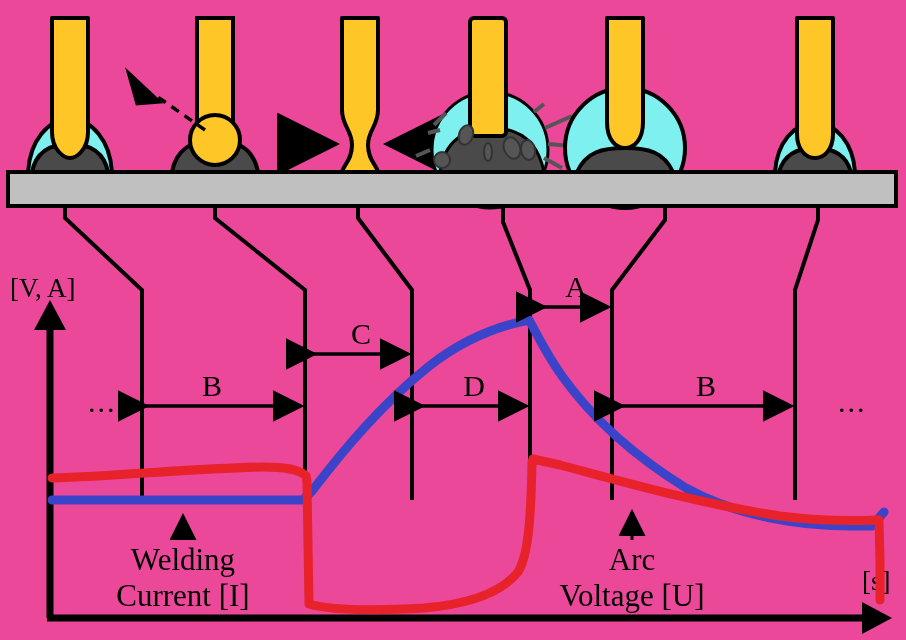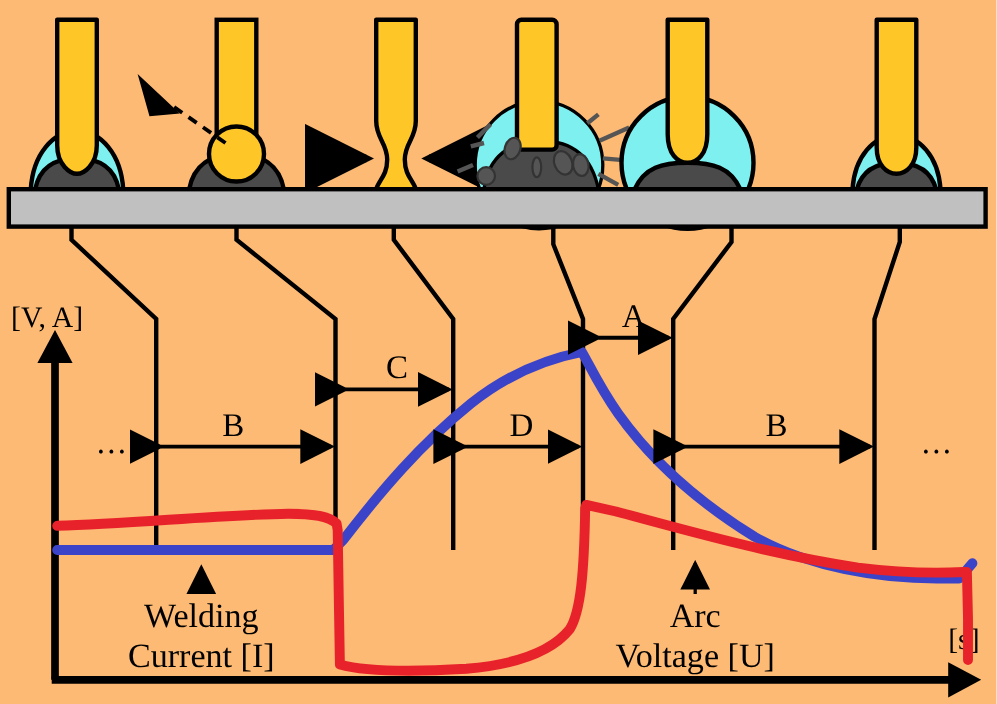--- a/index.html
+++ b/index.html
@@ -1,18 +1,18 @@
 <!DOCTYPE html>
 <html><head>
 <meta charset="utf-8">
 <style>
   html,body{margin:0;padding:0;background:#ffffff;}
   body{width:906px;height:640px;overflow:hidden;
        font-family:"Liberation Serif",serif;}
-  #stage{position:relative;width:906px;height:640px;background:#fdba74;}
+  #stage{position:relative;width:906px;height:640px;background:#ec4899;}
   svg#fig{position:absolute;left:0;top:0;width:906px;height:640px;display:block;}
   .lbl{font-family:"Liberation Serif",serif;fill:#000;}
   .lbl-axis{font-size:27px;}
   .lbl-seg{font-size:30px;}
   .lbl-ann{font-size:31px;}
   .lbl-dots{font-size:30px;letter-spacing:2px;}
 </style>
 </head>
 <body>
 

